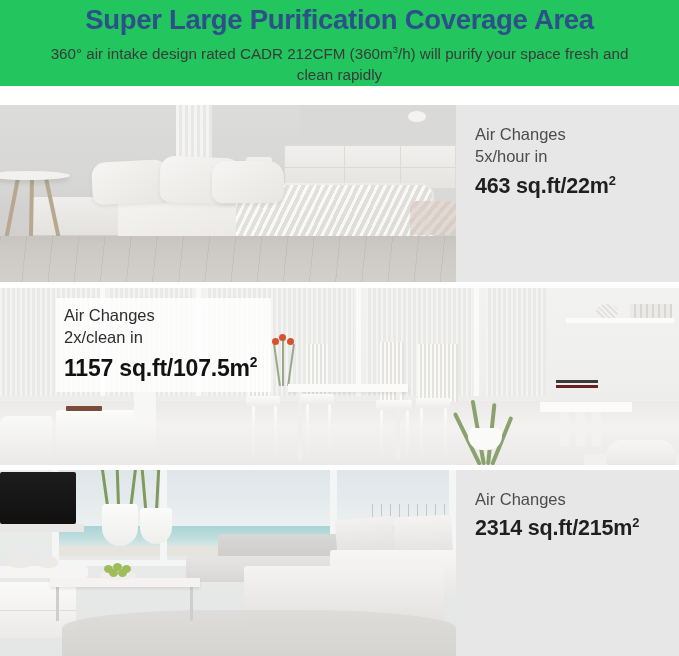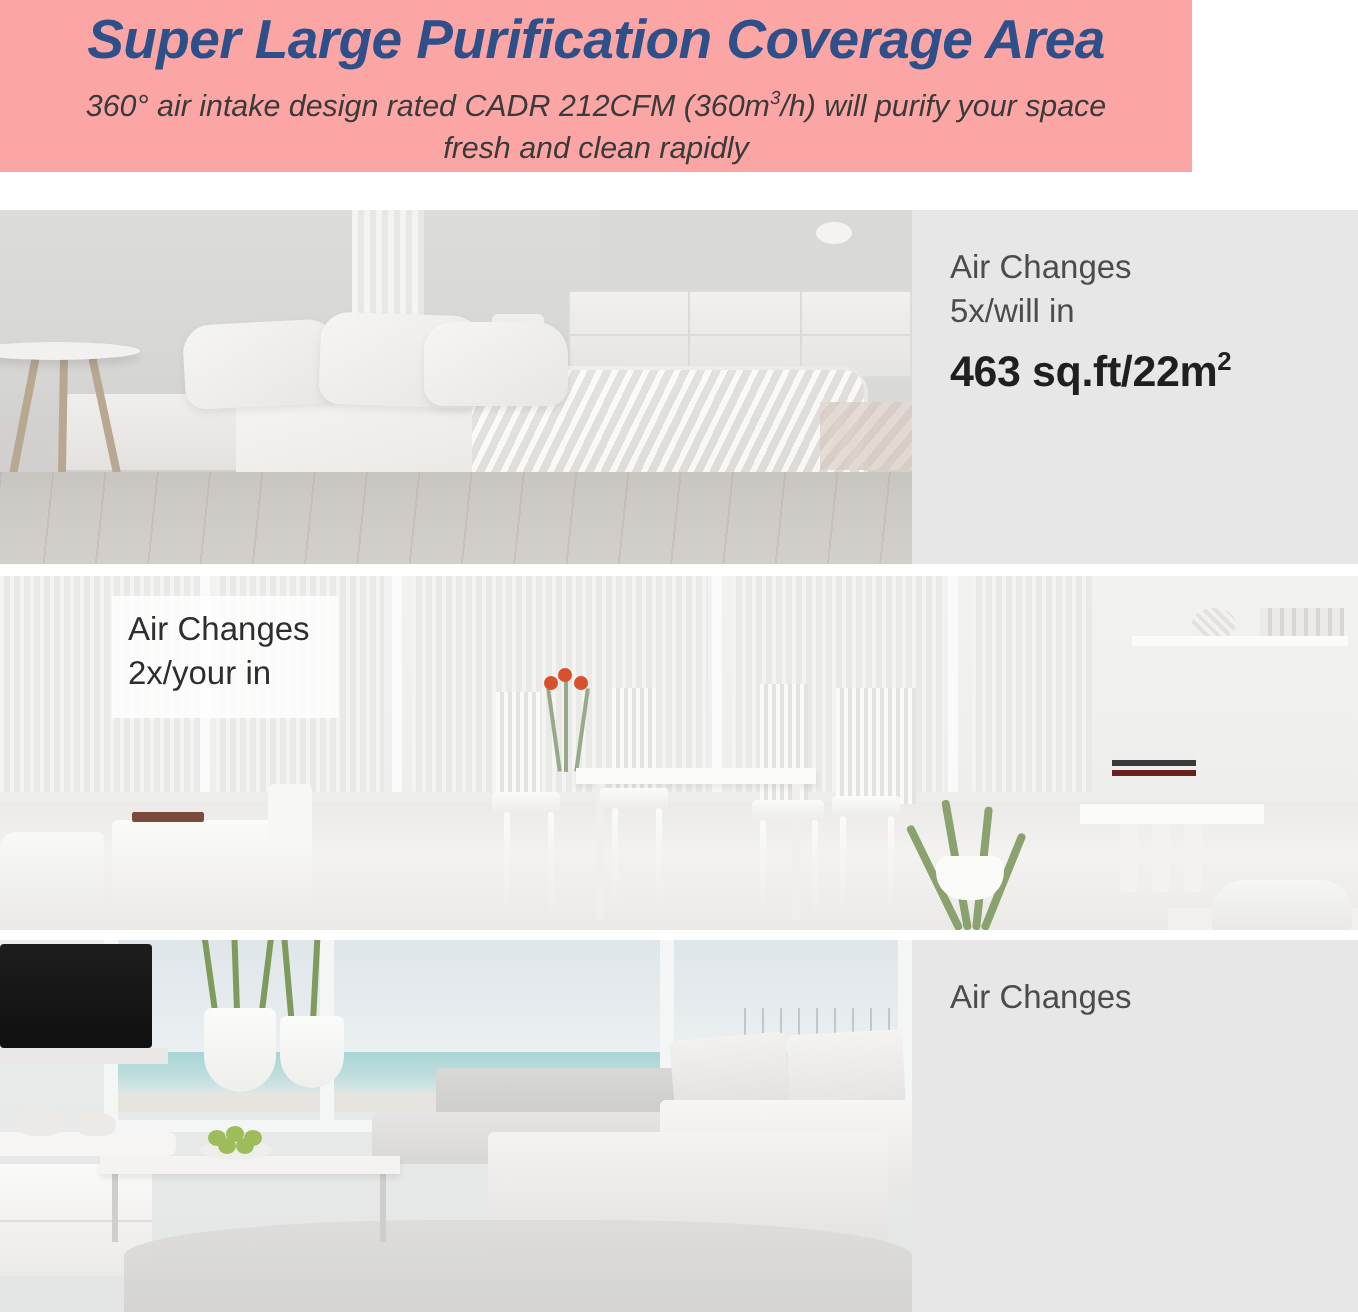--- a/index.html
+++ b/index.html
@@ -10,25 +10,24 @@
   body {
     width: 679px;
     height: 656px;
     font-family: "Liberation Sans", sans-serif;
     overflow: hidden;
     position: relative;
   }
 
   
   .header {
-    width: 596px;
+    width: 679px;
     padding-top: 4px;
     text-align: center;
-    background: #fca5a5;
-    font-style: italic;
+    background: #22c55e;
   }
   .title {
     color: #2d4f8a;
     font-size: 27.5px;
     font-weight: bold;
     letter-spacing: -0.3px;
     line-height: 1.15;
     margin: 0;
     padding: 0 10px;
   }
@@ -446,21 +445,21 @@
     <div class="sh bd-leg l3"></div>
     <div class="sh bd-sidetable-top"></div>
 
     <div class="sh bd-rug"></div>
     <div class="sh bd-floor"></div>
     <div class="sh bd-floor-lines"></div>
   </div>
 
   <div class="textpanel">
     <div class="tp-line">Air Changes</div>
-    <div class="tp-line">5x/will in</div>
+    <div class="tp-line">5x/hour in</div>
     <div class="tp-big"><span>463 sq.ft/22m</span><sup>2</sup></div>
   </div>
 </div>
 
 <div class="panel" id="panel-2">
 
   <div class="scene scene-full">
     <div class="sh dn-bg"></div>
 
     <div class="sh dn-window dn-w1"></div>
@@ -521,21 +520,22 @@
     <div class="sh dn-palm-pot" style="top:140px"></div>
 
     <div class="sh dn-sofa"></div>
     <div class="sh dn-sofa-arm"></div>
     <div class="sh dn-cushion"></div>
     <div class="sh dn-book"></div>
   </div>
 
   <div class="overlay-text">
     <div class="tp-line">Air Changes</div>
-    <div class="tp-line">2x/your in</div>
+    <div class="tp-line">2x/clean in</div>
+    <div class="tp-big"><span>1157 sq.ft/107.5m</span><sup>2</sup></div>
   </div>
 </div>
 
 <div class="panel" id="panel-3">
 
   <div class="scene scene-left">
     <div class="sh bc-wall"></div>
     <div class="sh bc-sky"></div>
     <div class="sh bc-sea"></div>
     <div class="sh bc-sand"></div>
@@ -576,14 +576,15 @@
     <div class="sh bc-fruitbowl"></div>
     <div class="sh bc-fruit" style="left:104px; top:95px"></div>
     <div class="sh bc-fruit" style="left:113px; top:93px"></div>
     <div class="sh bc-fruit" style="left:122px; top:95px"></div>
     <div class="sh bc-fruit" style="left:109px; top:99px"></div>
     <div class="sh bc-fruit" style="left:118px; top:99px"></div>
   </div>
 
   <div class="textpanel">
     <div class="tp-line">Air Changes</div>
+    <div class="tp-big"><span>2314 sq.ft/215m</span><sup>2</sup></div>
   </div>
 </div>
 
 </body></html>

